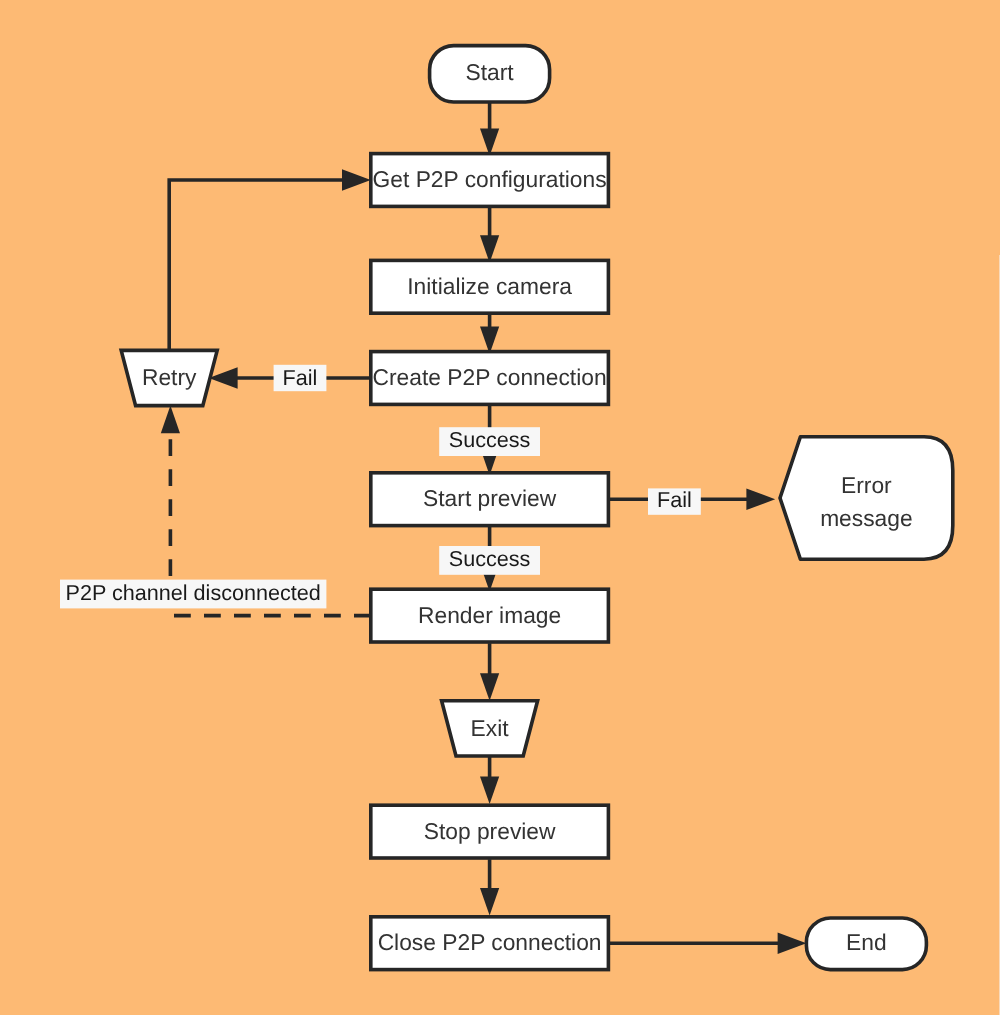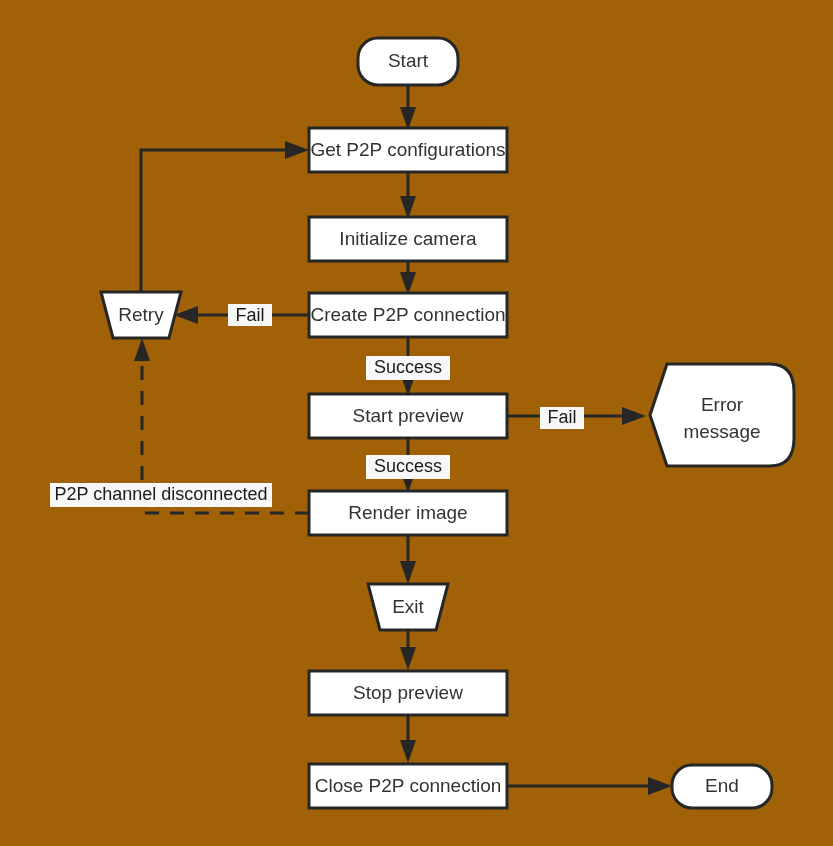--- a/index.html
+++ b/index.html
@@ -11,21 +11,21 @@
   body {
     width: 833px;
     height: 846px;
     font-family: "Liberation Sans", sans-serif;
     overflow: hidden;
   }
   #flow-root {
     position: relative;
     width: 833px;
     height: 846px;
-    background: #a16207;
+    background: #fdba74;
   }
   svg#flow-svg {
     position: absolute;
     top: 0;
     left: 0;
     width: 833px;
     height: 846px;
     display: block;
   }
   .node-shape {

